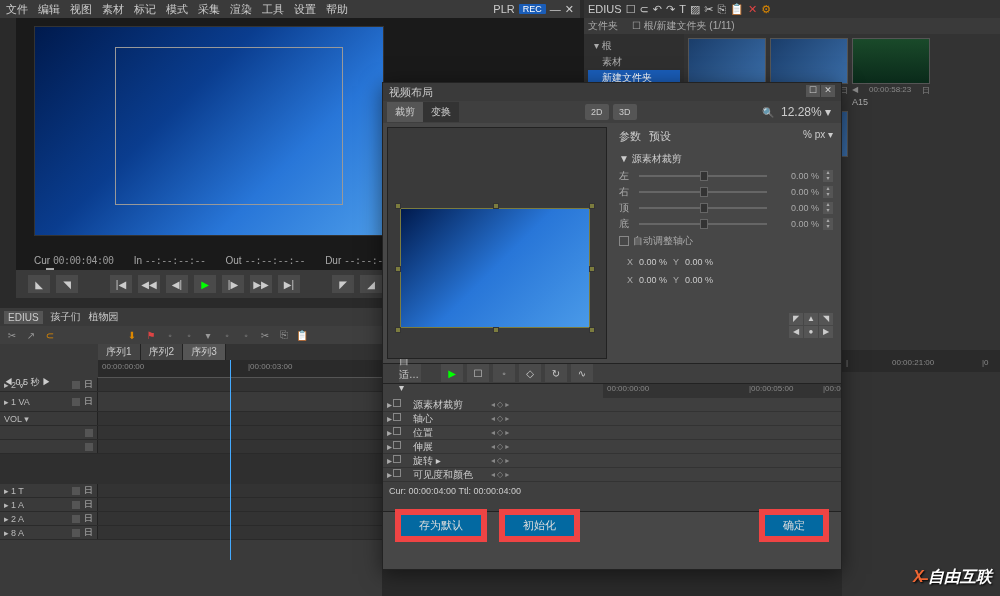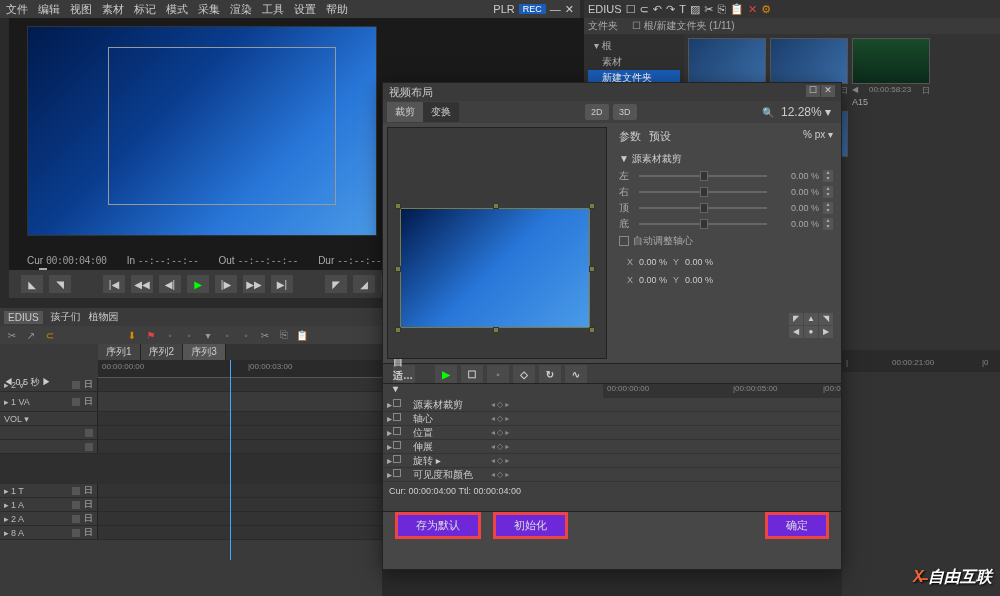--- a/index.html
+++ b/index.html
@@ -1,20 +1,20 @@
 <!DOCTYPE html>
 <html><head>
 <meta charset="utf-8">
 <style>
 * { margin:0; padding:0; box-sizing:border-box; font-family:"Microsoft YaHei",sans-serif; }
 body { background:#2a2a2a; width:1000px; height:596px; overflow:hidden; color:#aaa; font-size:10px; position:relative; }
 .menubar { height:18px; background:#3a3a3a; display:flex; align-items:center; padding:0 6px; gap:10px; color:#ccc; font-size:11px; position:absolute; top:0; left:0; width:580px; }
 .menubar .right { margin-left:auto; display:flex; gap:4px; align-items:center; }
 .rec { background:#1a5db8; color:#fff; padding:0 4px; font-size:9px; border-radius:1px; }
-.preview { position:absolute; top:18px; left:9px; width:580px; height:280px; background:#1a1a1a; }
+.preview { position:absolute; top:18px; left:16px; width:580px; height:280px; background:#1a1a1a; }
 .preview-img { margin:8px 18px; width:350px; height:210px; background:linear-gradient(135deg,#001a4d 0%,#0a3d8f 40%,#2876d8 70%,#4a9ae8 100%); position:relative; border:1px solid #333; }
 .preview-img::before { content:""; position:absolute; inset:20px 40px 30px 80px; border:1px solid #999; }
 .timecode-row { position:absolute; bottom:32px; left:18px; right:18px; display:flex; gap:20px; color:#999; font-size:10px; }
 .timecode-row .lbl { color:#aaa; }
 .timecode-row .tc { font-family:monospace; letter-spacing:-0.5px; }
 .scrubber { position:absolute; bottom:20px; left:18px; right:18px; height:8px; background:#555; }
 .scrubber .pos { width:8px; height:12px; background:#aaa; position:absolute; left:12px; top:-2px; }
 .transport { position:absolute; bottom:0; left:0; right:0; height:28px; background:#3a3a3a; display:flex; align-items:center; padding:0 12px; gap:6px; }
 .tbtn { width:22px; height:18px; background:#4a4a4a; display:flex; align-items:center; justify-content:center; color:#ccc; font-size:10px; cursor:pointer; }
 .play { color:#0f0; }
@@ -48,33 +48,33 @@
 .prop-inc { display:flex; flex-direction:column; gap:0; }
 .inc { width:10px; height:6px; background:#555; font-size:6px; text-align:center; line-height:5px; cursor:pointer; }
 .check-row { display:flex; align-items:center; gap:4px; padding:2px 0; }
 .check { width:10px; height:10px; border:1px solid #888; }
 .xy-row { display:flex; gap:6px; align-items:center; font-size:9px; padding:1px 0 1px 8px; }
 .xy-val { color:#ccc; }
 .nav-arrows { position:absolute; right:8px; top:230px; display:grid; grid-template-columns:repeat(3,14px); gap:1px; }
 .nav-arrows div { width:14px; height:12px; background:#555; color:#ccc; font-size:8px; text-align:center; line-height:12px; cursor:pointer; }
 
 .keyframe-panel { height:148px; background:#3f3f3f; border-top:1px solid #222; }
-.kf-toolbar { height:20px; display:flex; align-items:flex-end; padding:0 10px; gap:4px; border-bottom:1px solid #222;font-weight:bold; }
+.kf-toolbar { height:20px; display:flex; align-items:flex-start; padding:0 16px; gap:4px; border-bottom:1px solid #222; }
 .kf-play { color:#0f0; }
 .kf-ruler { height:14px; background:#333; position:relative; margin-left:220px; font-size:8px; color:#888; display:flex; }
 .kf-ruler span { position:absolute; }
 .kf-rows { }
 .kf-row { height:14px; display:flex; align-items:center; border-bottom:1px solid #333; }
 .kf-ctrls { width:28px; display:flex; gap:1px; padding-left:4px; }
 .kf-sq { width:8px; height:8px; border:1px solid #888; }
 .kf-label { width:80px; font-size:10px; color:#ccc; padding-left:2px; }
 .kf-nav { width:60px; display:flex; gap:2px; font-size:8px; color:#888; }
 .kf-tc { font-size:9px; color:#ccc; padding:4px 6px; }
 .layouter-footer { height:28px; display:flex; align-items:center; padding:0 12px; gap:12px; border-top:1px solid #222; }
-.fbtn { padding:3px 18px; background:#6d28d9; color:#ddd; font-size:11px; cursor:pointer; border:3px solid #ef4444; }
+.fbtn { padding:3px 18px; background:#0369a1; color:#ddd; font-size:11px; cursor:pointer; border:6px solid #ef4444; }
 .fbtn.right { margin-left:auto; }
 
 .bin { position:absolute; top:0; right:0; width:416px; height:350px; background:#333; }
 .bin-header { height:18px; display:flex; align-items:center; padding:0 4px; gap:4px; color:#ccc; font-size:11px; }
 .bin-bar { height:16px; display:flex; background:#3a3a3a; padding:0 4px; gap:2px; align-items:center; font-size:10px; }
 .bin-body { display:flex; height:310px; }
 .bin-tree { width:100px; padding:4px; font-size:10px; background:#2f2f2f; }
 .tree-item { padding:1px 0 1px 6px; cursor:pointer; }
 .tree-item.sel { background:#1a5db8; color:#fff; }
 .bin-grid { flex:1; padding:4px; display:flex; flex-wrap:wrap; gap:4px; align-content:flex-start; overflow:hidden; }
@@ -285,21 +285,21 @@
       <div style="width:12px"></div>
       <div class="tbtn kf-play">▶</div>
       <div class="tbtn">☐</div>
       <div class="tbtn">◦</div>
       <div class="tbtn">◇</div>
       <div class="tbtn">↻</div>
       <div class="tbtn">∿</div>
     </div>
     <div class="kf-ruler">
       <span style="left:4px">00:00:00:00</span>
-      <span style="left:130px">|00:00:05:00</span>
+      <span style="left:146px">|00:00:05:00</span>
       <span style="left:220px">|00:0</span>
     </div>
     <div class="kf-rows">
       <div class="kf-row">
           <div class="kf-ctrls">
             <span>▸</span>
             <div class="kf-sq"></div>
           </div>
           <div class="kf-label">源素材裁剪</div>
           <div class="kf-nav">

